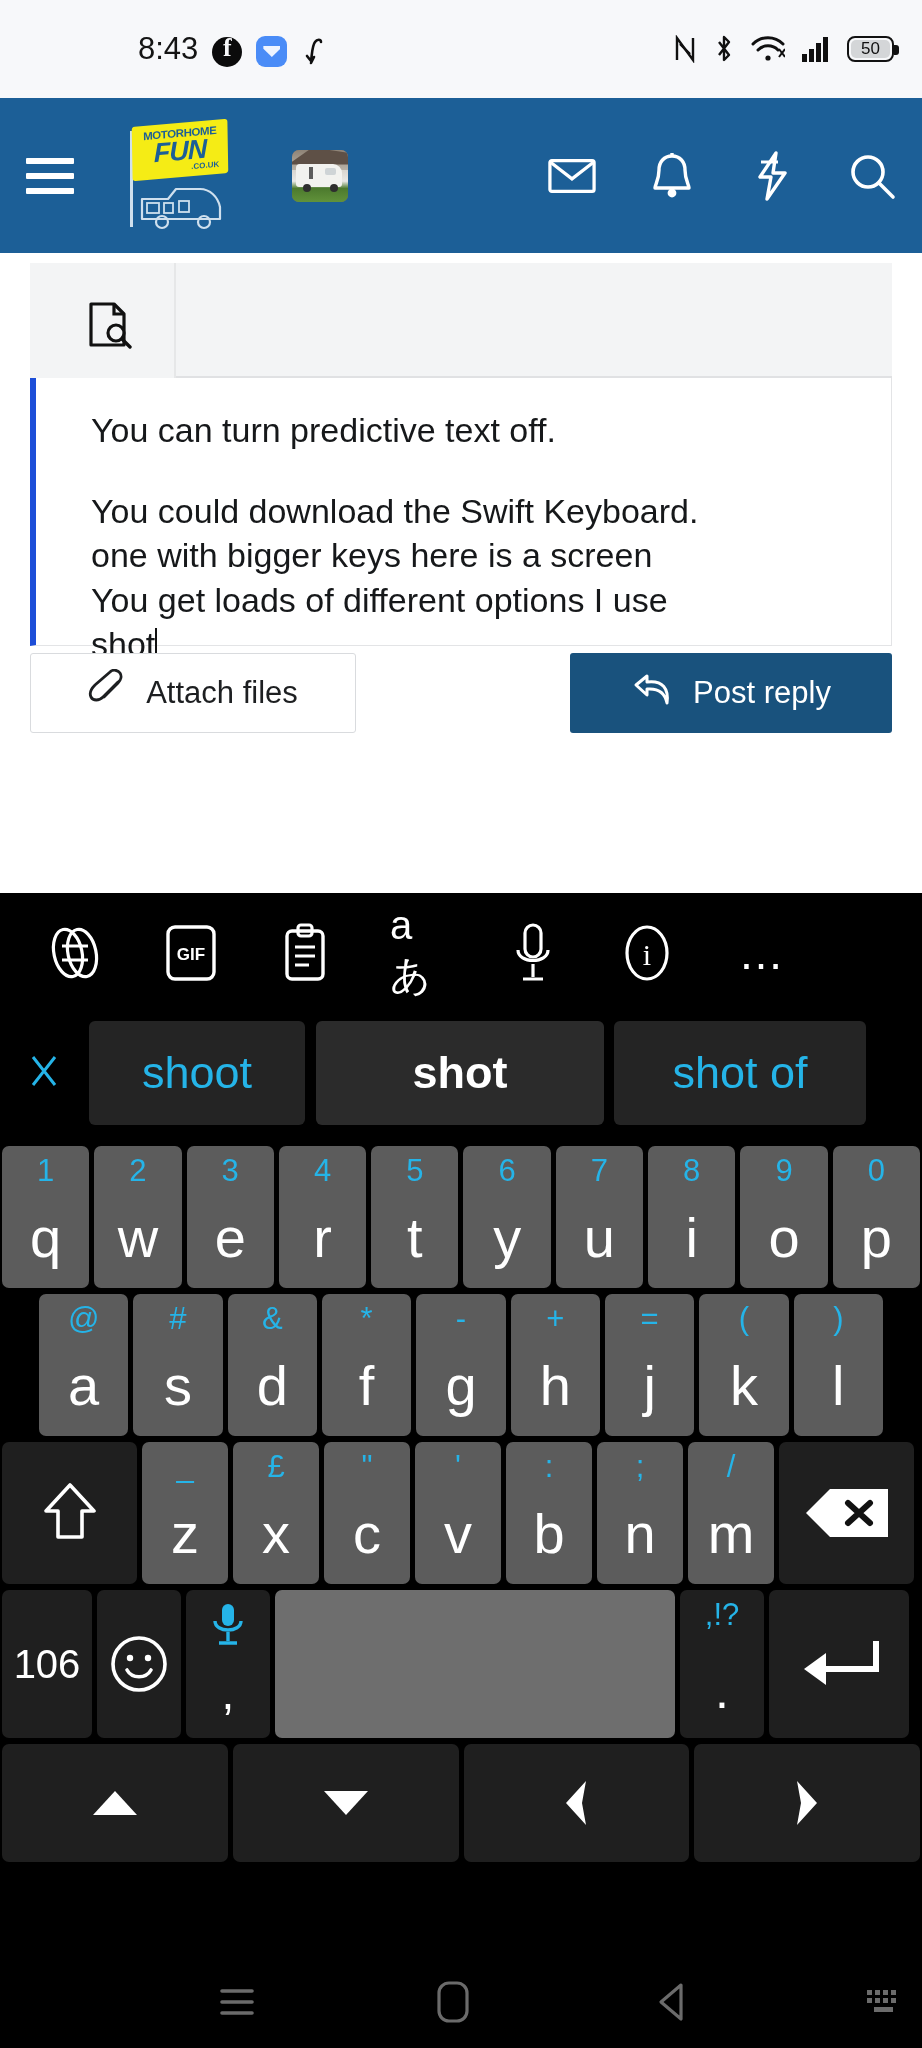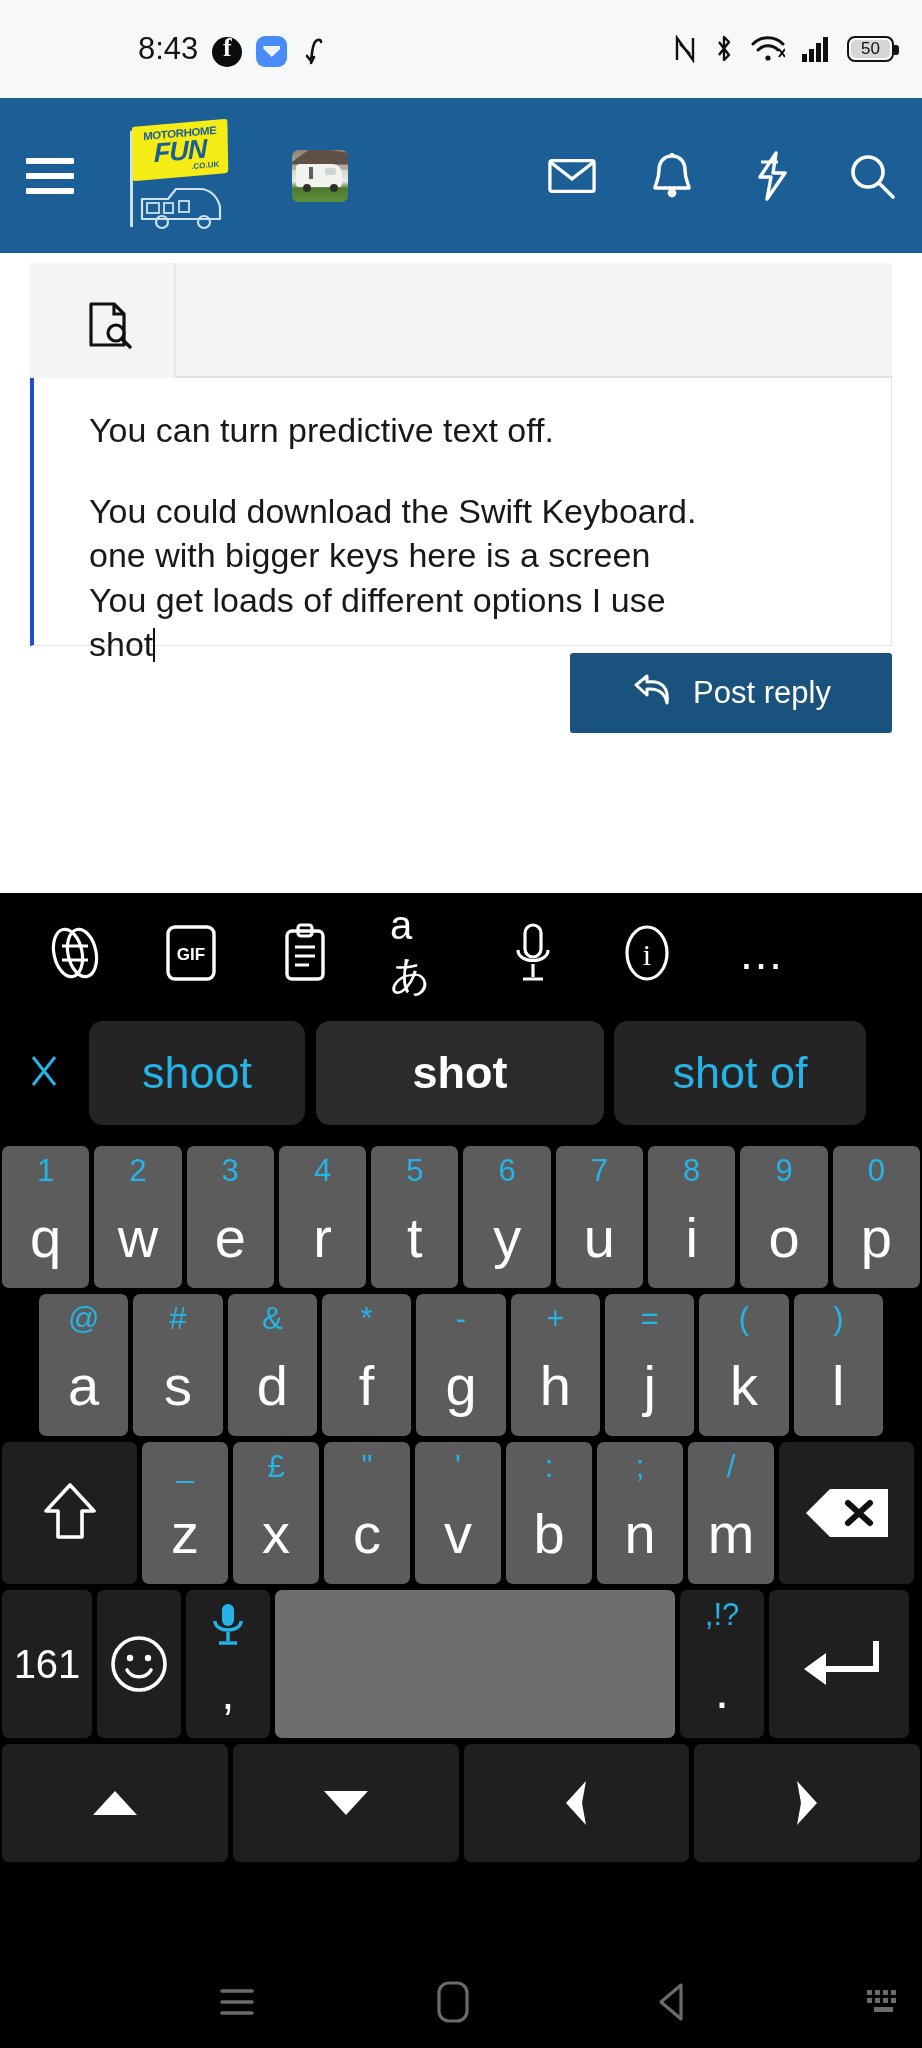--- a/index.html
+++ b/index.html
@@ -86,21 +86,21 @@
   .editor-toolbar {
     position:absolute; left:30px; top:10px; right:30px; height:115px;
     background:#f3f4f5; border-bottom:2px solid #e0e1e3;
   }
   .tb-tab { position:absolute; left:0; top:0; width:146px; height:115px;
      background:#f3f4f5; border-right:2px solid #e6e7e8; }
   .tb-icon { position:absolute; left:56px; top:38px; width:48px; height:48px; }
 
   .editor-body {
     position:absolute; left:30px; top:125px; right:30px; height:268px;
-    background:#fff; border-left:4px solid #1d4ed8; border-right:1px solid #e3e4e6;
+    background:#fff; border-left:6px solid #1d4ed8; border-right:1px solid #e3e4e6;
     border-bottom:1px solid #e3e4e6;
     padding:30px 0 0 55px;
   }
   .etext { font-size:34px; line-height:1.30; color:#16181a; font-family:"Liberation Sans", sans-serif; }
   .etext p { margin:0; }
   .espacer { height:37px; }
   .caret { display:inline-block; width:2px; height:34px; background:#111; vertical-align:-6px; }
 
   .btn-row { position:absolute; left:30px; top:400px; right:30px; height:90px; }
   .btn-attach {
@@ -122,21 +122,21 @@
   .kb-toolbar { position:absolute; left:0; top:0; width:846px; height:120px;
       display:flex; align-items:center;justify-content:flex-end; }
   .kbt { width:70px; height:70px; display:flex; align-items:center; justify-content:center; }
   .kbt:nth-child(1){ margin-left:44px; }
   .kbt { margin-right:56px; }
 
   .predbar { position:absolute; left:0; top:120px; width:922px; height:122px; }
   .pred-x { position:absolute; left:10px; top:26px; width:68px; height:68px;
             display:flex; align-items:center; justify-content:center; }
   .pred {
-    position:absolute; top:8px; height:104px; background:#242424; border-radius:14px;
+    position:absolute; top:8px; height:104px; background:#242424; border-radius:6px;
     display:flex; align-items:center; justify-content:center;
     font-size:45px; color:#25b4e8;
   }
   .pred.active { background:#2b2b2b; color:#ffffff; font-weight:700; }
   .pred.p1 { left:89px;  width:216px; }
   .pred.p2 { left:316px; width:288px; }
   .pred.p3 { left:614px; width:252px; }
 
   .krow { position:absolute; left:0; width:922px; display:flex; }
   .key {
@@ -310,20 +310,28 @@
         <p>You can turn predictive text off.</p>
         <div class="espacer"></div>
         <p>You could download the Swift Keyboard.</p>
         <p>one with bigger keys here is a screen</p>
         <p>You get loads of different options I use</p>
         <p><span>shot</span><span class="caret"></span></p>
       </div>
     </div>
 
     <div class="btn-row">
+      <div class="btn-attach">
+        <span>
+          <svg width="40" height="40" viewBox="0 0 40 40">
+              <path d="M30 13 L15 28 C11 32 5 32 3 28 C1 24 3 20 7 16 L22 3 C25 0 30 1 32 4 C34 7 33 11 30 14 L16 28" stroke="#1d1f21" stroke-width="2.8" fill="none" stroke-linecap="round"></path>
+            </svg>
+        </span>
+        <span>Attach files</span>
+      </div>
       <div class="btn-post">
         <span>
           <svg width="44" height="36" viewBox="0 0 44 36">
               <path d="M16 5 L5 14 L16 24 L16 18 C28 17 34 22 36 32 C38 18 32 9 16 11 Z" stroke="#fff" stroke-width="3" fill="none" stroke-linejoin="round"></path>
             </svg>
         </span>
         <span>Post reply</span>
       </div>
     </div>
   </div>
@@ -506,21 +514,21 @@
           <svg width="86" height="52" viewBox="0 0 86 52">
               <path d="M26 2 L84 2 L84 50 L26 50 L2 26 Z" fill="#fff"></path>
               <path d="M44 16 L66 36 M66 16 L44 36" stroke="#111" stroke-width="6" stroke-linecap="round"></path>
             </svg>
         </span>
       </div>
     </div>
 
     <div class="krow r4">
       <div class="key dark" style="width:90px; font-size:40px">
-        <span class="glyphwrap">161</span>
+        <span class="glyphwrap">106</span>
       </div>
       <div class="key dark" style="width:84px">
         <span class="glyphwrap">
           <svg width="62" height="62" viewBox="0 0 62 62">
               <circle cx="31" cy="31" r="26" stroke="#fff" stroke-width="3.6" fill="none"></circle>
               <circle cx="22" cy="25" r="3.2" fill="#fff"></circle>
               <circle cx="40" cy="25" r="3.2" fill="#fff"></circle>
               <path d="M19 37 C24 46 38 46 43 37" stroke="#fff" stroke-width="3.6" fill="none" stroke-linecap="round"></path>
             </svg>
         </span>

